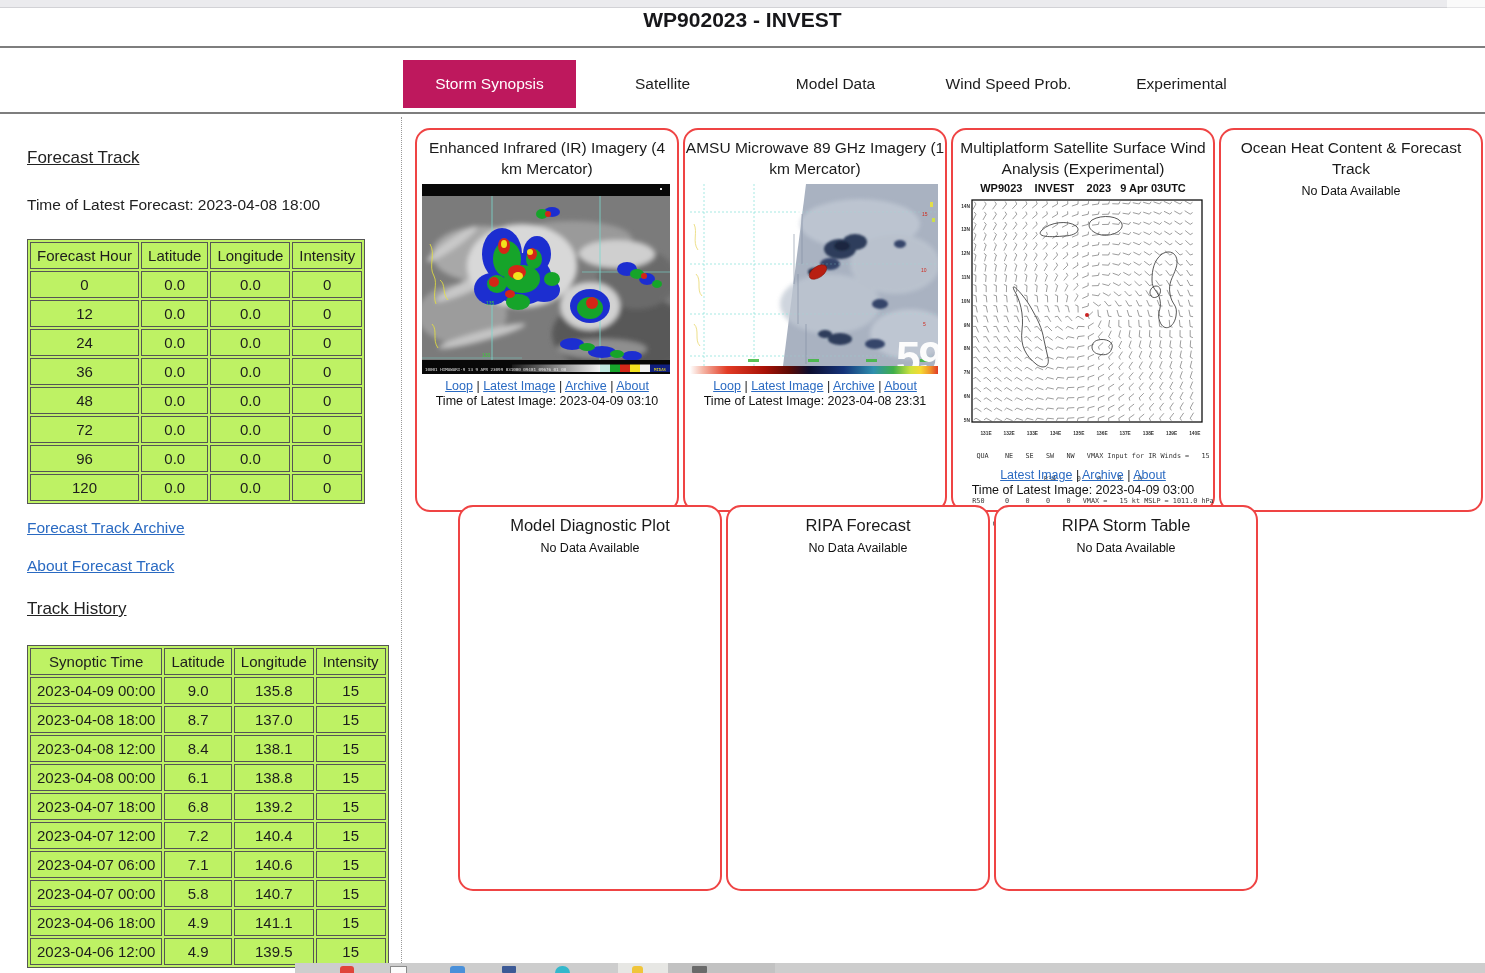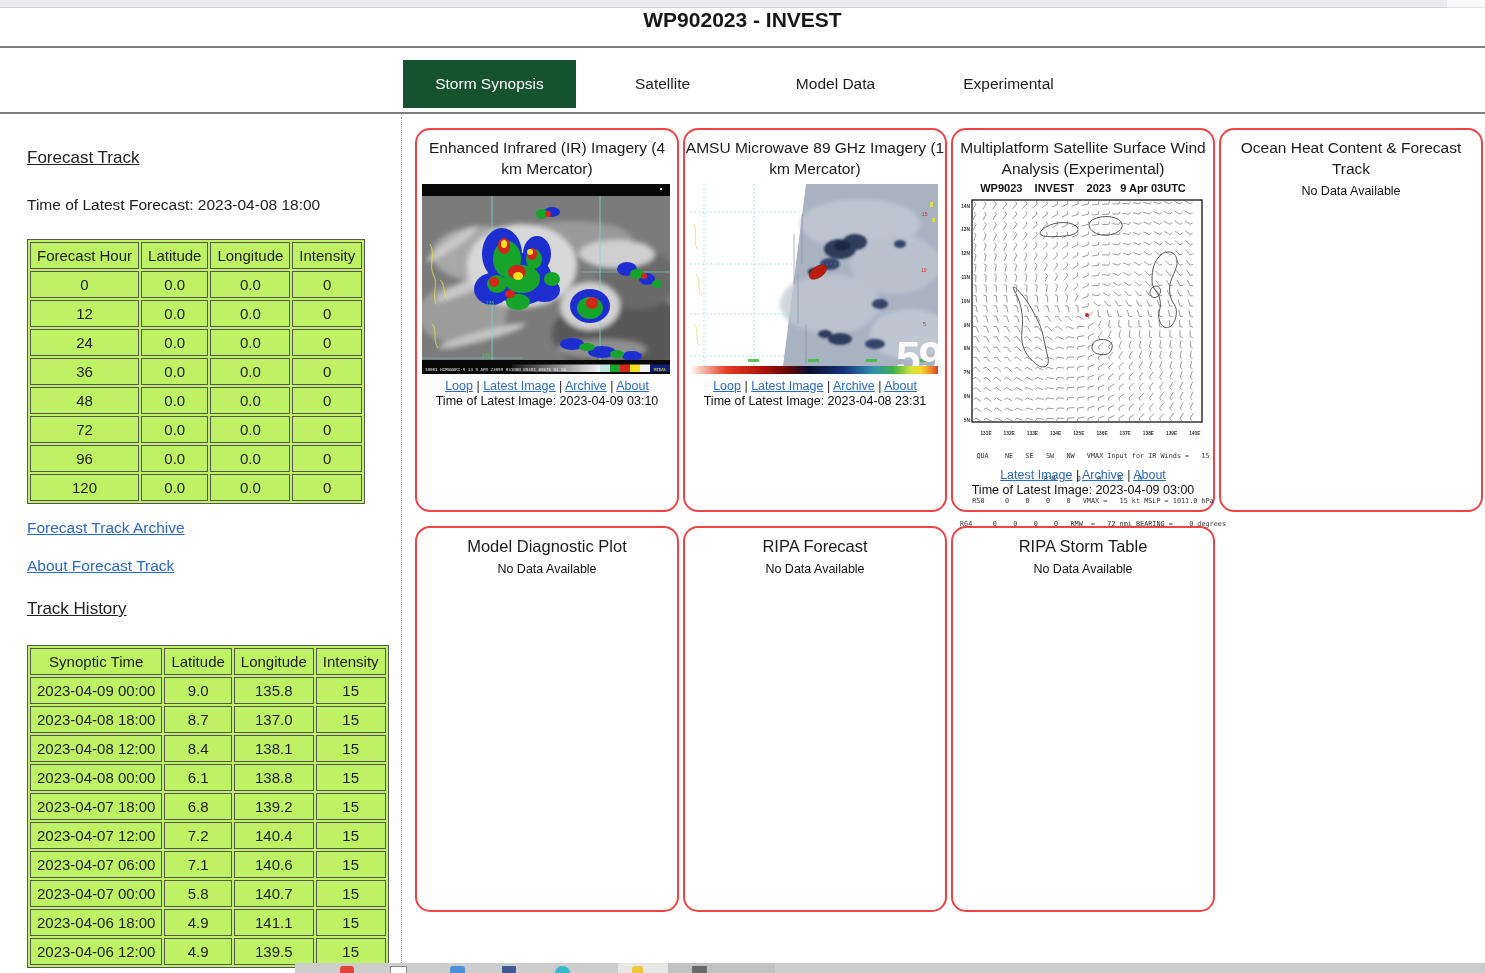--- a/index.html
+++ b/index.html
@@ -9,34 +9,34 @@
   
   .top-strip{left:0;top:0;width:1447px;height:7px;background:#ebebee;border-bottom:1px solid #d2d2d6;}
   .top-strip-right{left:1447px;top:0;width:38px;height:7px;background:#fafafa;border-bottom:1px solid #e4e4e6;}
   
   .page-title{left:0;top:8px;width:100%;text-align:center;font-size:21px;font-weight:600;color:#17171a;}
   .hrule{left:0;width:100%;height:2px;background:#7e7e7e;}
   
   .tabbar{left:403px;top:60px;display:flex;}
   .tab{width:173px;height:48px;display:flex;align-items:center;justify-content:center;
        font-size:15.5px;color:#1d1d1d;cursor:pointer;}
-  .tab.active{background:#14532d;color:#ffffff;}
+  .tab.active{background:#be185d;color:#ffffff;}
   
   .divider{left:401px;top:117px;height:846px;width:0;border-left:1px dotted #9a9a9a;}
   
   .lheading{left:27px;font-size:17px;color:#222;text-decoration:underline;}
   .ltext{left:27px;font-size:15.5px;color:#222;}
   .llink{left:27px;font-size:15.5px;color:#2a6ac2;text-decoration:underline;cursor:pointer;}
   table.dtable{border-collapse:separate;border-spacing:2px;border:1px solid #555;background:#bef264;}
   table.dtable th,table.dtable td{border:1px solid #555;font-size:15px;font-weight:400;
        text-align:center;padding:1px 6px;height:23px;white-space:nowrap;color:#1d1d1d;}
   
   .panel{border:2px solid #ef4444;border-radius:15px;background:#fff;}
   .row1{top:128px;height:380px;width:260px;}
-  .row2{top:526px;height:382px;width:260px;}
+  .row2{top:505px;height:382px;width:260px;margin-left:43px;}
   .ptitle{position:absolute;left:0;top:7px;width:100%;text-align:center;font-size:15.5px;
           line-height:21px;color:#1a1a1a;padding:0 0;}
   .ptitle2{position:absolute;left:0;top:9px;width:100%;text-align:center;font-size:16.5px;color:#1a1a1a;}
   .nodata{position:absolute;left:0;width:100%;text-align:center;font-size:12.5px;color:#111;}
   .pimg{position:absolute;left:5px;top:54px;width:248px;height:190px;}
   .plinks{position:absolute;left:0;width:100%;text-align:center;font-size:12.5px;color:#1d1d1d;}
   .plinks a{color:#2a6ac2;text-decoration:underline;cursor:pointer;}
   .ptime{position:absolute;left:0;width:100%;text-align:center;font-size:12.5px;color:#111;}
   .wplot-title{position:absolute;left:0;top:52px;width:100%;text-align:center;font-size:11px;
                font-weight:700;white-space:pre;color:#111;}
@@ -54,20 +54,21 @@
 <div class="abs top-strip"></div>
 <div class="abs top-strip-right"></div>
 
 <div class="abs page-title">WP902023 - INVEST</div>
 <div class="abs hrule" style="top:46px"></div>
 
 <div class="abs tabbar">
   <div class="tab active">Storm Synopsis</div>
   <div class="tab">Satellite</div>
   <div class="tab">Model Data</div>
+  <div class="tab">Wind Speed Prob.</div>
   <div class="tab">Experimental</div>
 </div>
 <div class="abs hrule" style="top:112px"></div>
 
 <div class="abs divider"></div>
 
 <div class="abs lheading" style="top:148px">Forecast Track</div>
 <div class="abs ltext" style="top:196px">Time of Latest Forecast: 2023-04-08 18:00</div>
 
 <table class="abs dtable" style="left:27px;top:239px">

